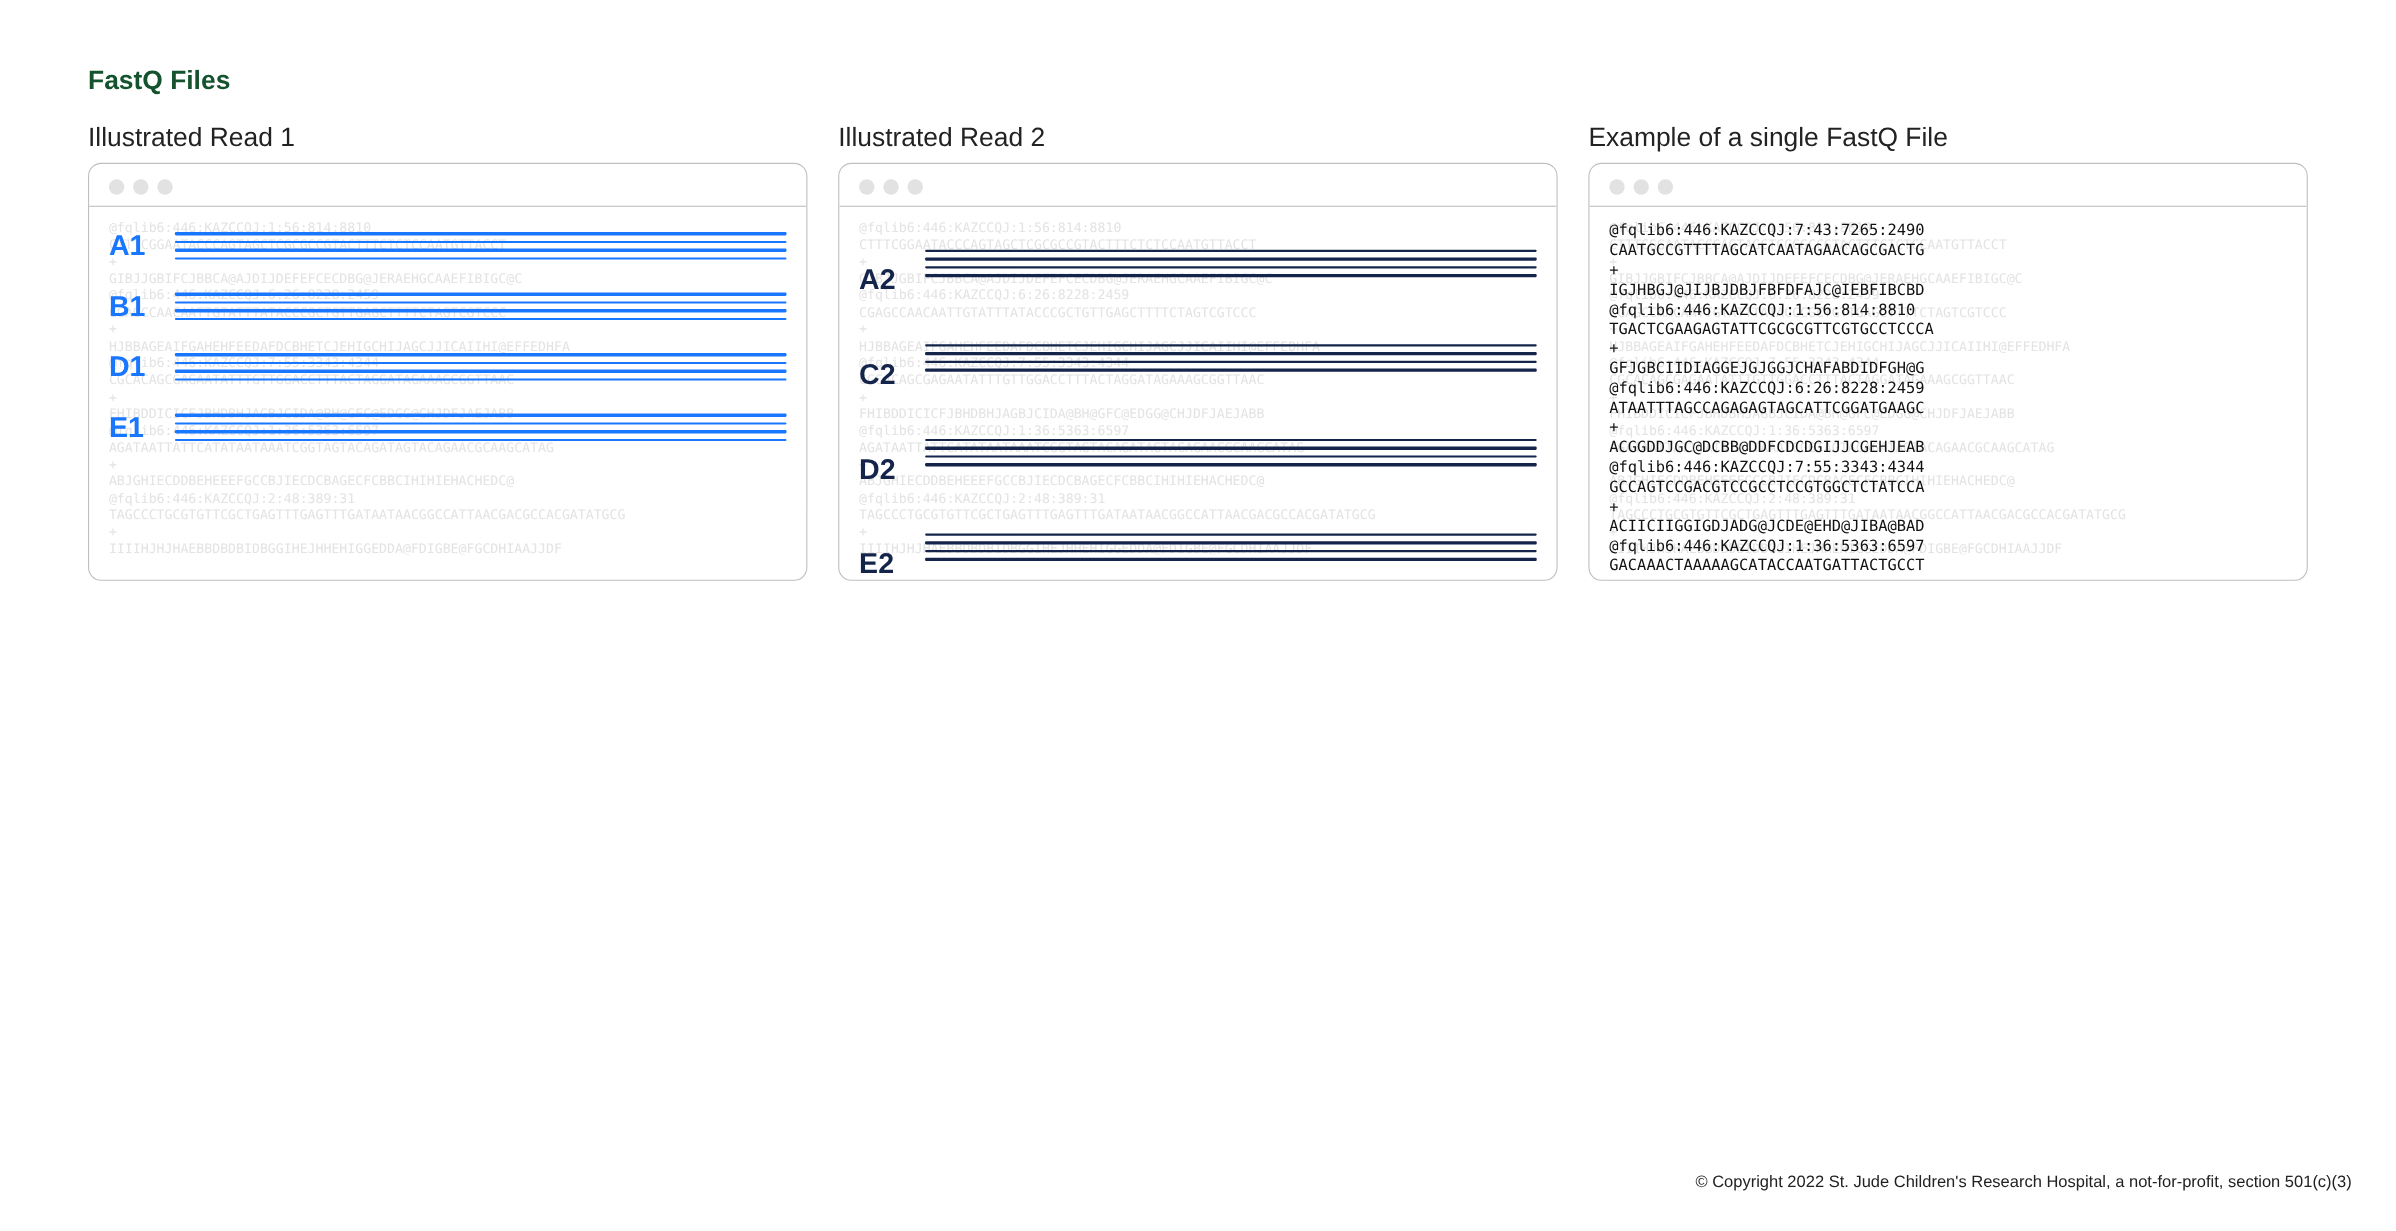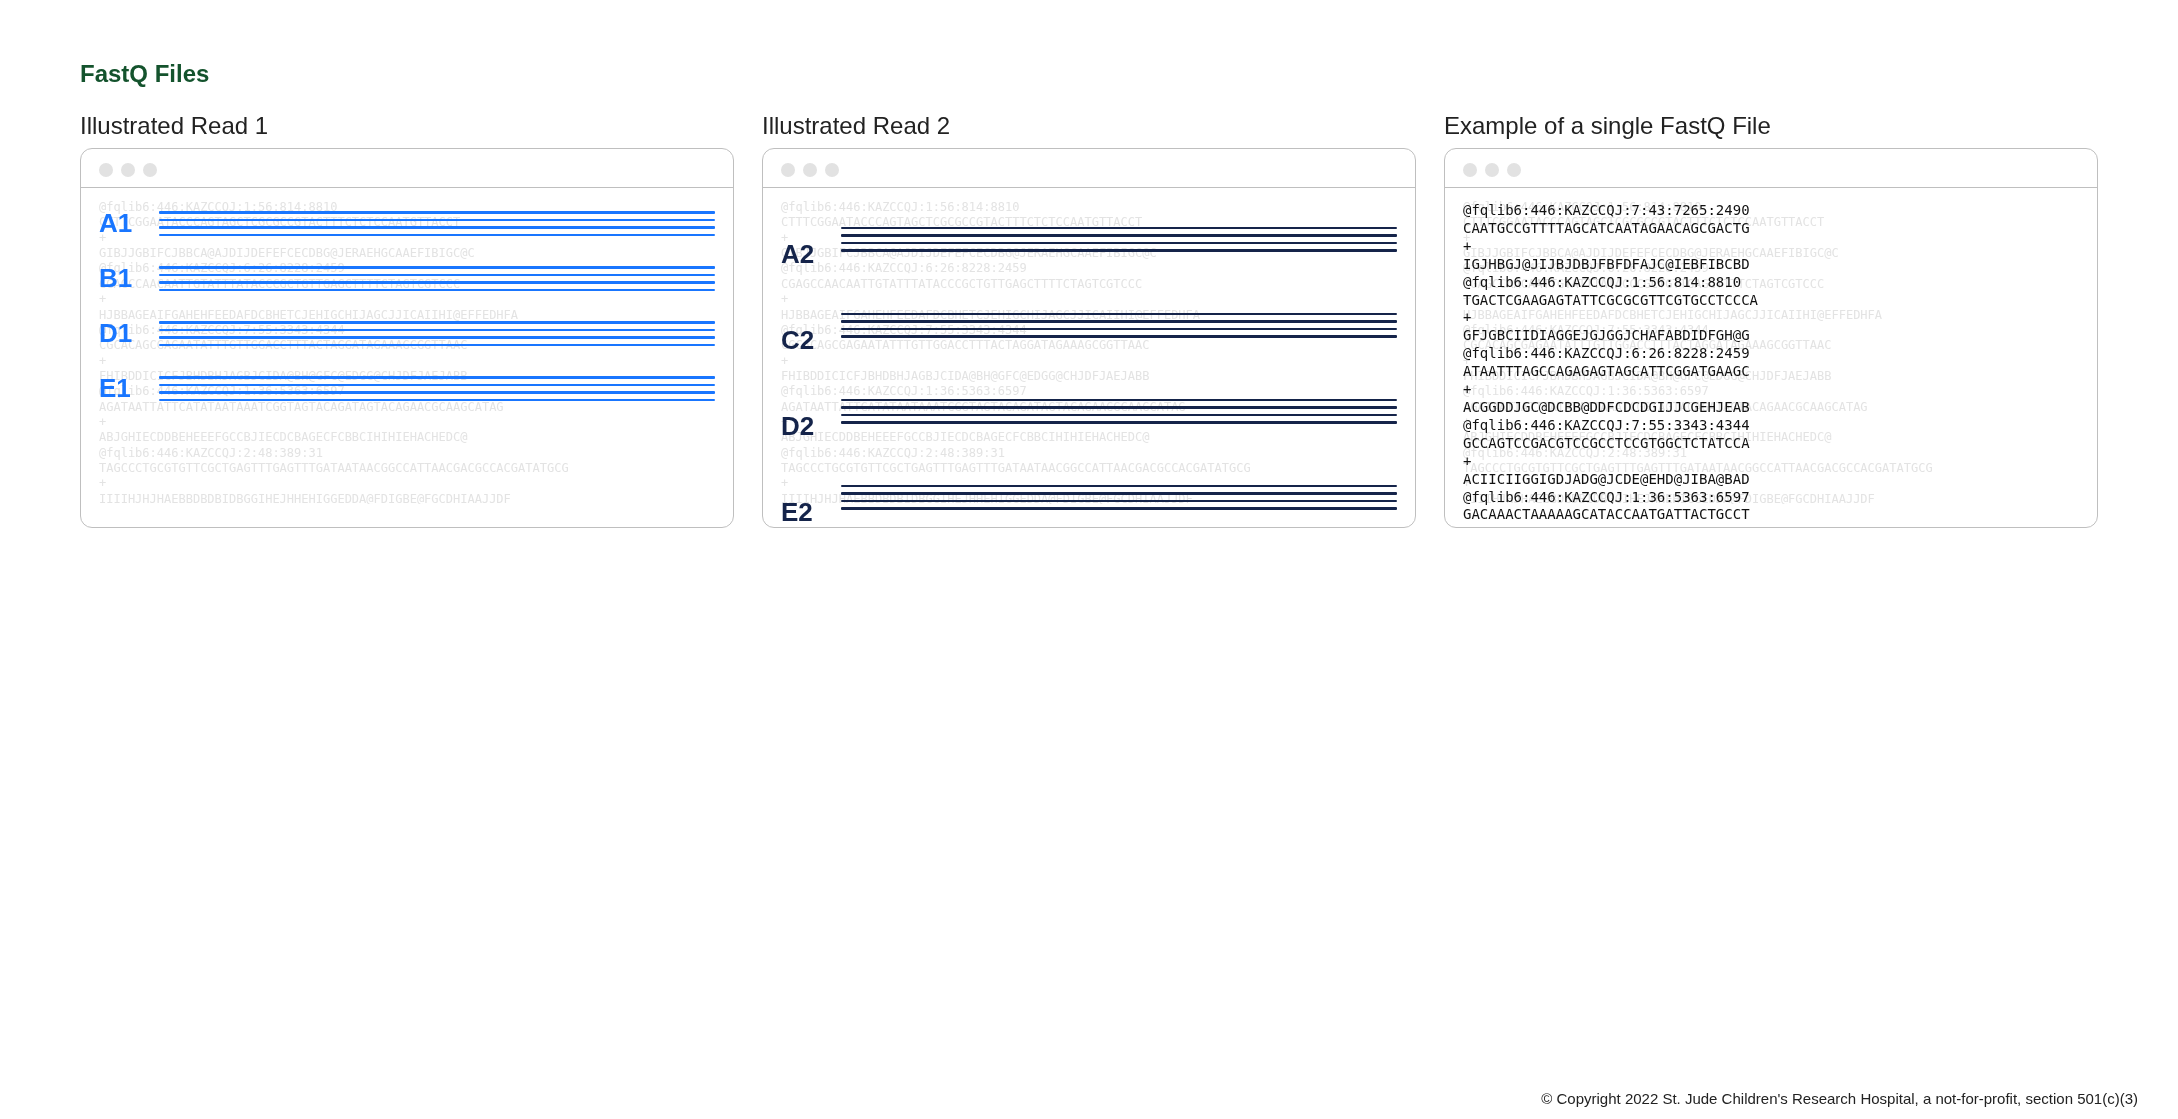--- a/index.html
+++ b/index.html
@@ -106,21 +106,21 @@
     font-family: ui-monospace, SFMono-Regular, Menlo, Consolas, monospace;
     font-size: 14px;
     line-height: 1.28;
     color: #111;
     white-space: pre;
     padding-top: 2px;
   }
   .copyright {
     position: fixed;
     right: 40px;
-    bottom: 12px;
+    bottom: 36px;
     font-size: 15px;
     color: #222;
   }
 </style>
 </head>
 <body>
 
 <h1 class="title">FastQ Files</h1>
 
 <div class="panels">

